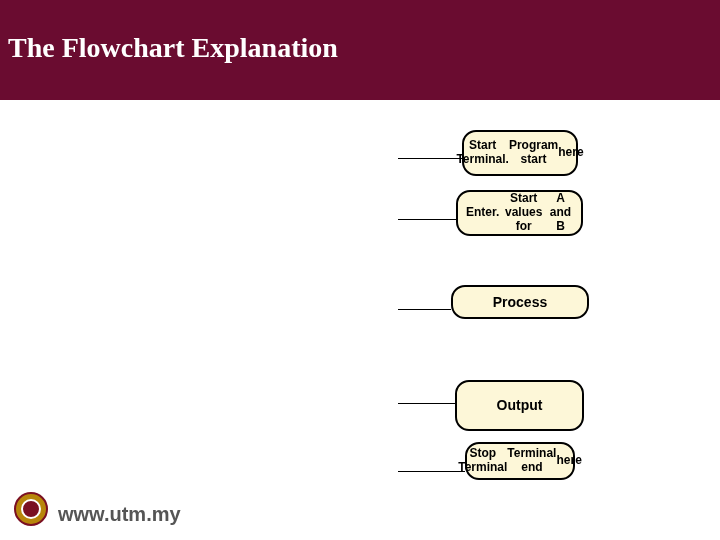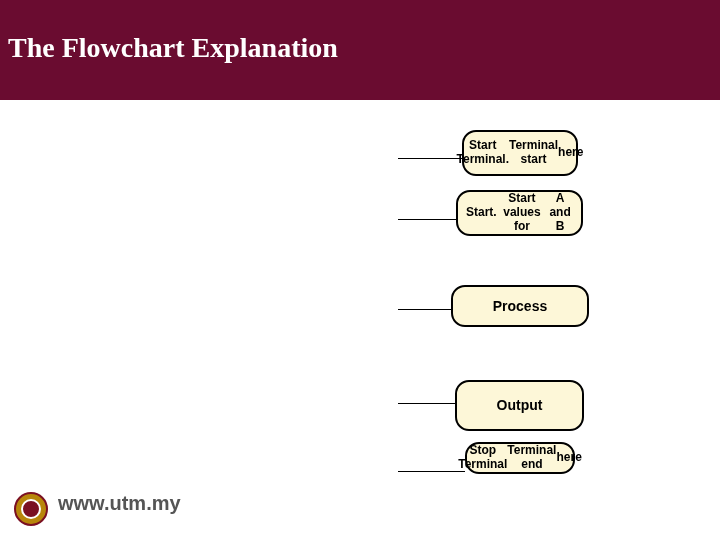--- a/index.html
+++ b/index.html
@@ -1,57 +1,57 @@
 <!DOCTYPE html>
 <html><head>
 <meta charset="utf-8">
 <style>
   *{box-sizing:border-box;margin:0;padding:0}
   body{width:720px;height:540px;background:#fff;font-family:"Trebuchet MS","Segoe UI",Arial,sans-serif;position:relative;overflow:hidden}
   .titlebar{position:absolute;top:0;left:0;width:720px;height:100px;background:#6a0c30}
   .title{position:absolute;top:32px;left:8px;color:#fff;font-family:Georgia,"Times New Roman",serif;font-size:28px;font-weight:700}
   .box{position:absolute;background:#fdf7d8;border:2px solid #000;border-radius:14px;text-align:center;font-weight:700;font-size:12px;line-height:1.15;display:flex;align-items:center;justify-content:center;flex-direction:row;padding:2px 8px}
   .connector{position:absolute;height:0;border-top:1px solid #000}
-  .footer{position:absolute;left:14px;bottom:14px;display:flex;align-items:flex-start;gap:10px}
+  .footer{position:absolute;left:14px;bottom:14px;display:flex;align-items:flex-end;gap:10px}
   .logo{width:34px;height:34px;border-radius:50%;background:#b8860b;border:2px solid #7a1022;display:flex;align-items:center;justify-content:center}
   .logo-inner{width:20px;height:20px;border-radius:50%;background:#7a1022;border:2px solid #fff}
   .site{font-family:Arial,sans-serif;font-size:20px;font-weight:700;color:#555}
 </style>
 </head>
 <body>
 
 <div class="titlebar"></div>
 <div class="title">The Flowchart Explanation</div>
 
 <div class="connector" style="left:398px;top:158px;width:64px"></div>
 <div class="box" style="left:462px;top:130px;width:116px;height:46px">
   <span>Start Terminal.</span>
-  <span>Terminal start</span>
+  <span>Program start</span>
   <span>here</span>
 </div>
 
 <div class="connector" style="left:398px;top:219px;width:58px"></div>
 <div class="box" style="left:456px;top:190px;width:127px;height:46px">
-  <span>Start.</span>
+  <span>Enter.</span>
   <span>Start values for</span>
   <span>A and B</span>
 </div>
 
 <div class="connector" style="left:398px;top:309px;width:53px"></div>
-<div class="box" style="left:451px;top:285px;width:138px;height:42px;font-size:14px">
+<div class="box" style="left:451px;top:285px;width:138px;height:34px;font-size:14px">
   <span>Process</span>
 </div>
 
 <div class="connector" style="left:398px;top:403px;width:57px"></div>
 <div class="box" style="left:455px;top:380px;width:129px;height:51px;font-size:14px">
   <span>Output</span>
 </div>
 
 <div class="connector" style="left:398px;top:471px;width:67px"></div>
-<div class="box" style="left:465px;top:442px;width:110px;height:32px">
+<div class="box" style="left:465px;top:442px;width:110px;height:38px">
   <span>Stop Terminal</span>
   <span>Terminal end</span>
   <span>here</span>
 </div>
 
 <div class="footer">
   <div class="logo">
     <div class="logo-inner"></div>
   </div>
   <div class="site">www.utm.my</div>

